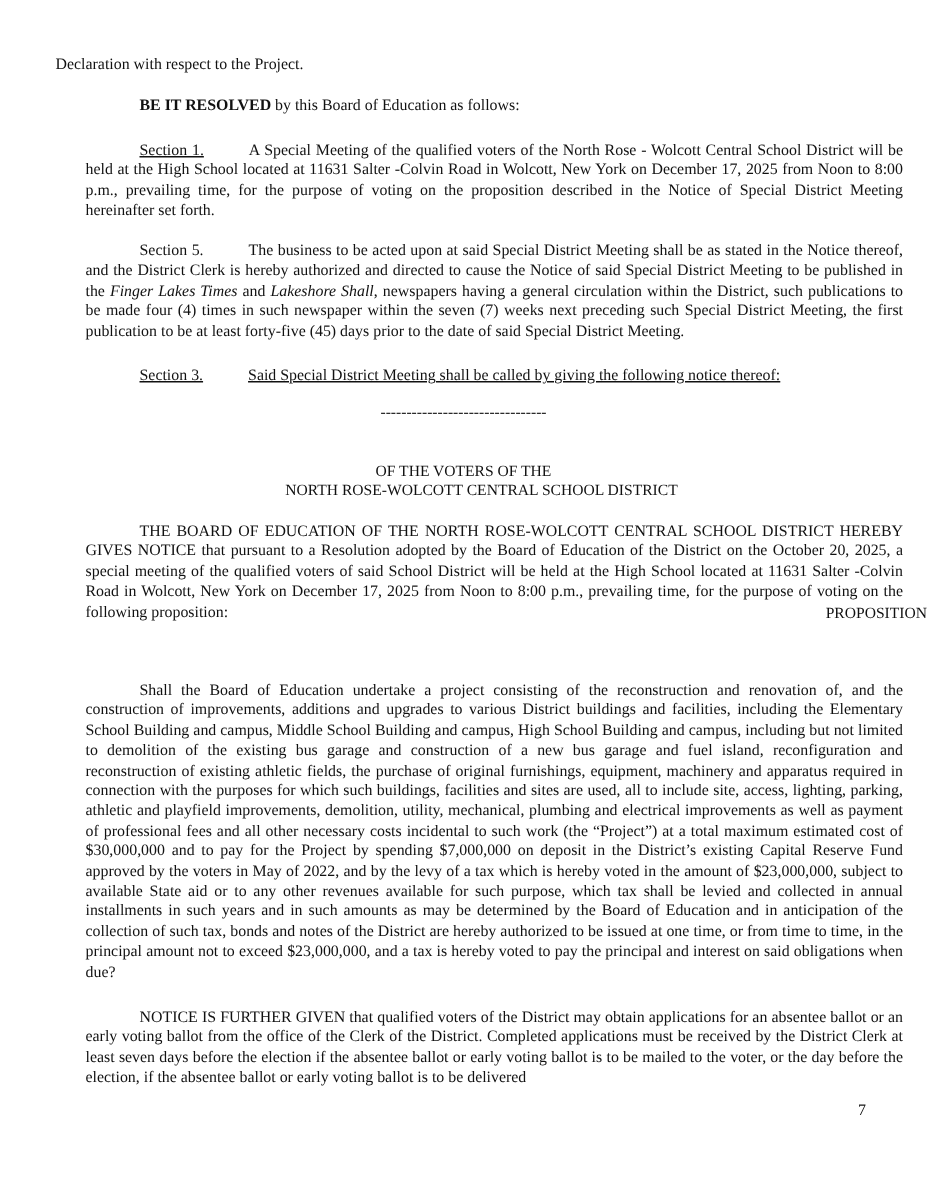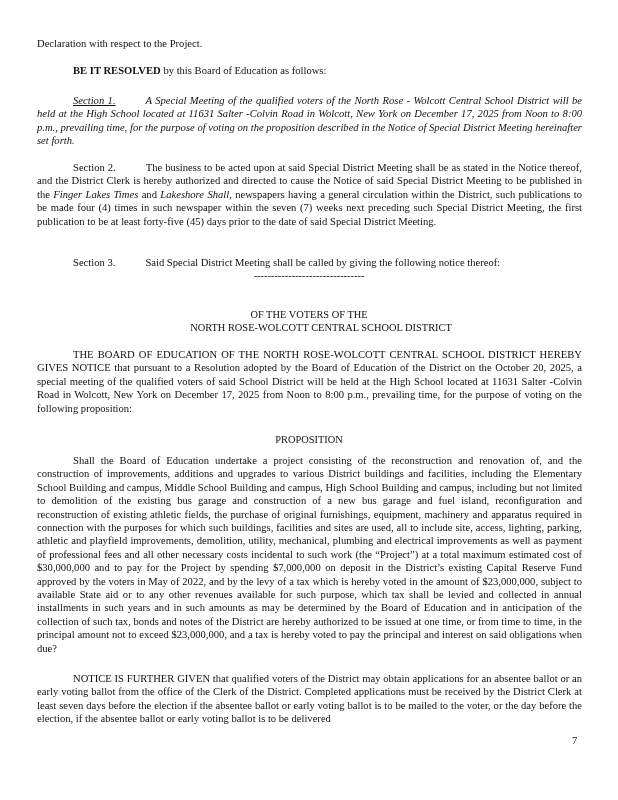--- a/index.html
+++ b/index.html
@@ -3,62 +3,62 @@
 <meta charset="utf-8">
 <style>
   html, body { margin: 0; padding: 0; background: #ffffff; }
   body { width: 618px; height: 800px; position: relative; overflow: hidden; }
   .page {
     position: absolute; left: 0; top: 0; width: 618px; height: 560px;
     font-family: "Liberation Serif", "DejaVu Serif", serif;
     font-size: 10.6px; color: #111111; line-height: 13.4px;
   }
   .p { position: absolute; left: 37px; width: 545px; margin: 0; text-align: justify; }
-  .indent { text-indent: 36px; }
+  .indent { text-indent: 36px; margin-left: 20px; }
   .u { text-decoration: underline; }
   .tab { display: inline-block; width: 30px; }
   .hdr { position: absolute; left: 0; width: 618px; text-align: center; margin: 0; line-height: 12.5px; font-size: 10.4px; }
   .pagenum { position: absolute; left: 572px; top: 734px; font-size: 10.6px; }
   b { font-weight: bold; }
   i { }
 </style>
 </head>
 <body>
 
 <div class="page">
 
   <p class="p" style="top:37px;">Declaration with respect to the Project.</p>
 
   <p class="p indent" style="top:64px;">
     <b>BE IT RESOLVED</b>
     <span>by this Board of Education as follows:</span>
   </p>
 
-  <p class="p indent" style="top:94px;font-style:italic;">
+  <p class="p indent" style="top:94px;">
     <span class="u">Section 1.</span><span class="tab"></span><span>A Special Meeting of the qualified voters of the North Rose - Wolcott Central School District will be held at the High School located at 11631 Salter -Colvin Road in Wolcott, New York on December 17, 2025 from Noon to 8:00 p.m., prevailing time, for the purpose of voting on the proposition described in the Notice of Special District Meeting hereinafter set forth.</span>
   </p>
 
   <p class="p indent" style="top:161px;">
-    <span>Section 2.</span><span class="tab"></span><span>The business to be acted upon at said Special District Meeting shall be as stated in the Notice thereof, and the District Clerk is hereby authorized and directed to cause the Notice of said Special District Meeting to be published in the</span>
+    <span>Section 5.</span><span class="tab"></span><span>The business to be acted upon at said Special District Meeting shall be as stated in the Notice thereof, and the District Clerk is hereby authorized and directed to cause the Notice of said Special District Meeting to be published in the</span>
     <i>Finger Lakes Times</i>
     <span>and</span>
     <i>Lakeshore Shall</i><span>, newspapers having a general circulation within the District, such publications to be made four (4) times in such newspaper within the seven (7) weeks next preceding such Special District Meeting, the first publication to be at least forty-five (45) days prior to the date of said Special District Meeting.</span>
   </p>
 
-  <p class="p indent" style="top:256px;">
+  <p class="p indent" style="top:244px;text-decoration:underline;">
     <span>Section 3.</span><span class="tab"></span><span>Said Special District Meeting shall be called by giving the following notice thereof:</span>
   </p>
 
   <p class="hdr" style="top:270px;">--------------------------------</p>
 
   <p class="hdr" style="top:309px;">OF THE VOTERS OF THE</p>
   <p class="hdr" style="top:322px;padding-left:12px;">NORTH ROSE-WOLCOTT CENTRAL SCHOOL DISTRICT</p>
 
   <p class="p indent" style="top:348px;">THE BOARD OF EDUCATION OF THE NORTH ROSE-WOLCOTT CENTRAL SCHOOL DISTRICT HEREBY GIVES NOTICE that pursuant to a Resolution adopted by the Board of Education of the District on the October 20, 2025, a special meeting of the qualified voters of said School District will be held at the High School located at 11631 Salter -Colvin Road in Wolcott, New York on December 17, 2025 from Noon to 8:00 p.m., prevailing time, for the purpose of voting on the following proposition:</p>
 
-  <p class="hdr" style="top:434px;">PROPOSITION</p>
+  <p class="hdr" style="top:404px;text-align:right;">PROPOSITION</p>
 
   <p class="p indent" style="top:454px;">Shall the Board of Education undertake a project consisting of the reconstruction and renovation of, and the construction of improvements, additions and upgrades to various District buildings and facilities, including the Elementary School Building and campus, Middle School Building and campus, High School Building and campus, including but not limited to demolition of the existing bus garage and construction of a new bus garage and fuel island, reconfiguration and reconstruction of existing athletic fields, the purchase of original furnishings, equipment, machinery and apparatus required in connection with the purposes for which such buildings, facilities and sites are used, all to include site, access, lighting, parking, athletic and playfield improvements, demolition, utility, mechanical, plumbing and electrical improvements as well as payment of professional fees and all other necessary costs incidental to such work (the “Project”) at a total maximum estimated cost of $30,000,000 and to pay for the Project by spending $7,000,000 on deposit in the District’s existing Capital Reserve Fund approved by the voters in May of 2022, and by the levy of a tax which is hereby voted in the amount of $23,000,000, subject to available State aid or to any other revenues available for such purpose, which tax shall be levied and collected in annual installments in such years and in such amounts as may be determined by the Board of Education and in anticipation of the collection of such tax, bonds and notes of the District are hereby authorized to be issued at one time, or from time to time, in the principal amount not to exceed $23,000,000, and a tax is hereby voted to pay the principal and interest on said obligations when due?</p>
 
   <p class="p indent" style="top:672px;">NOTICE IS FURTHER GIVEN that qualified voters of the District may obtain applications for an absentee ballot or an early voting ballot from the office of the Clerk of the District. Completed applications must be received by the District Clerk at least seven days before the election if the absentee ballot or early voting ballot is to be mailed to the voter, or the day before the election, if the absentee ballot or early voting ballot is to be delivered</p>
 
   <div class="pagenum">7</div>
 </div>
 
 </body></html>

